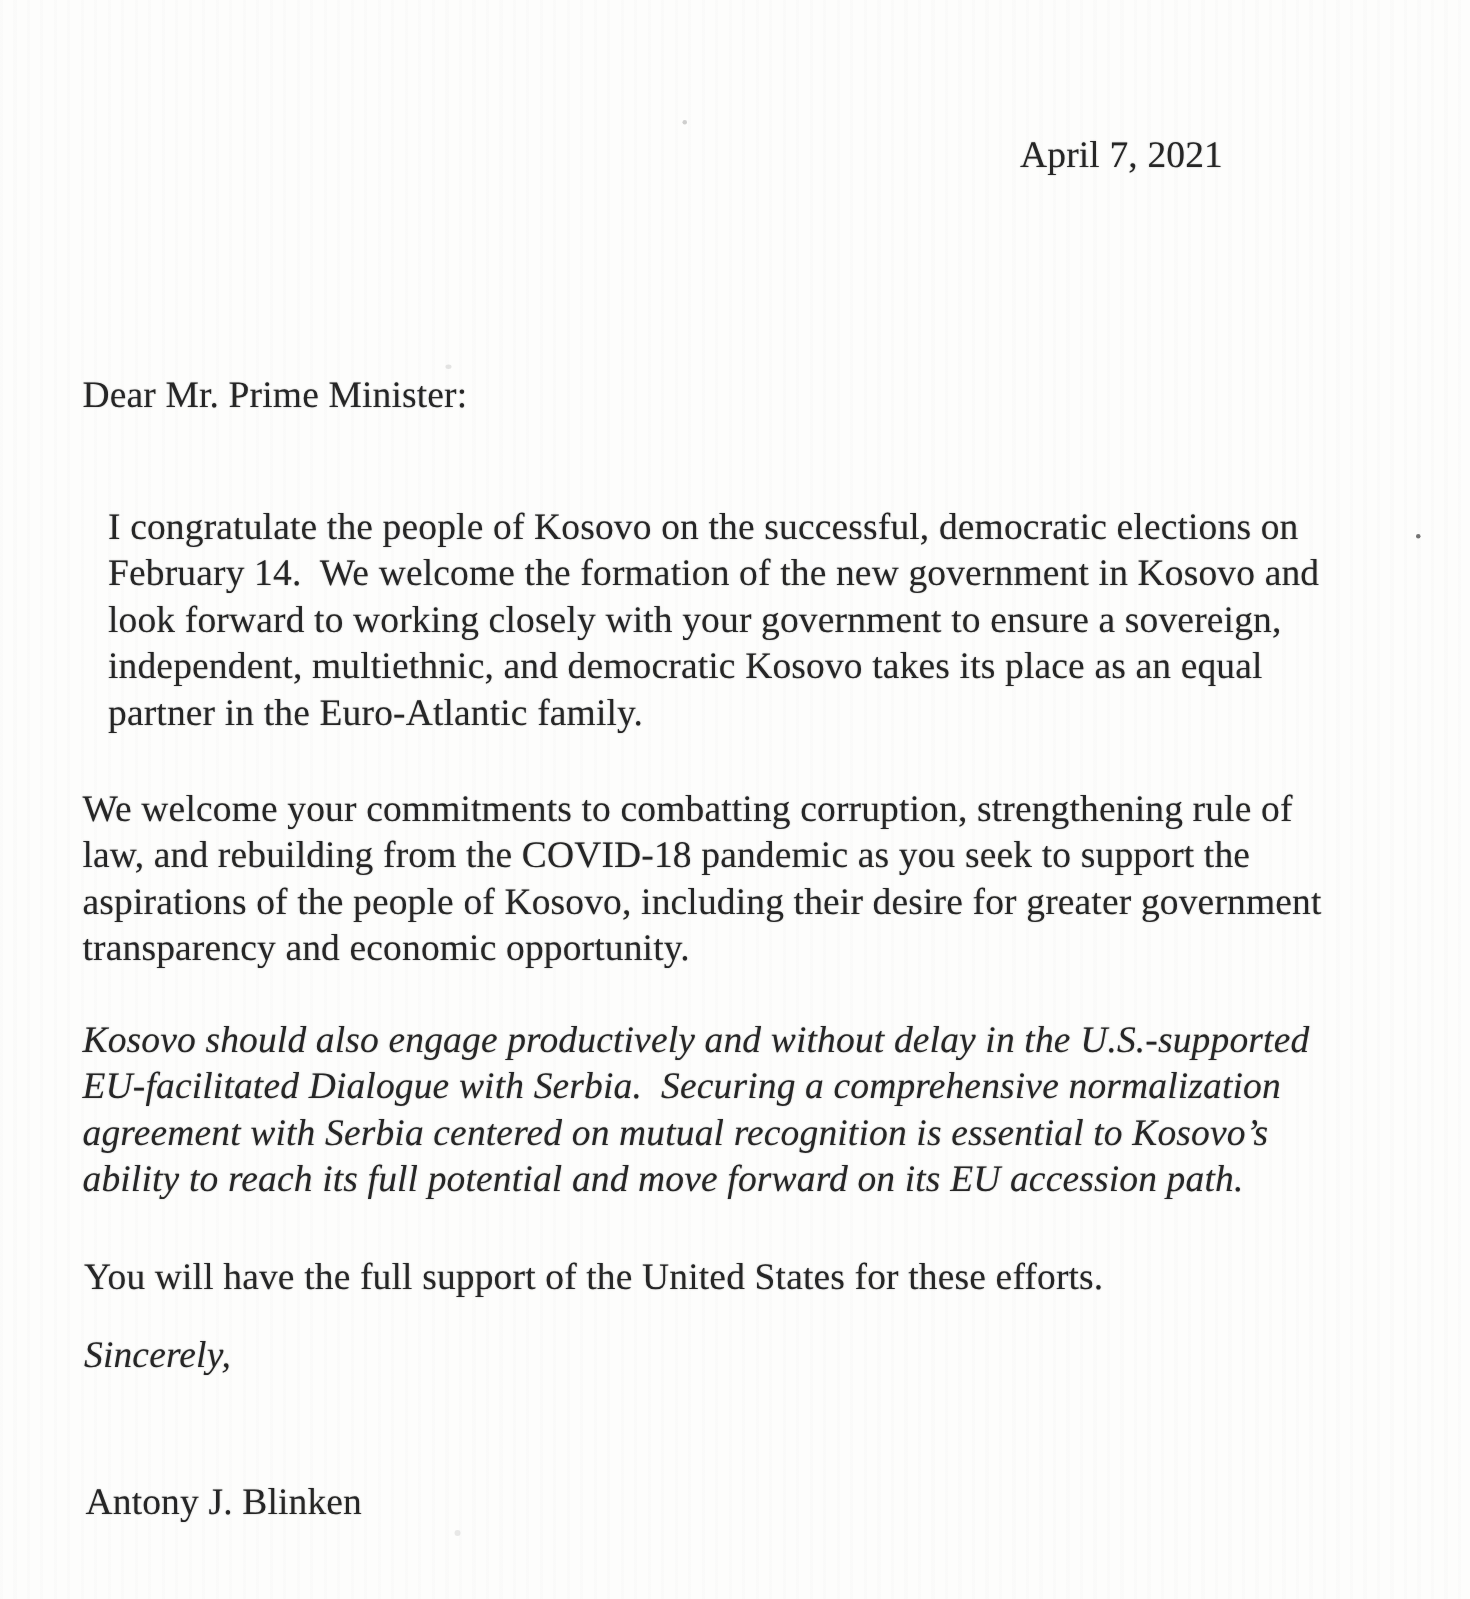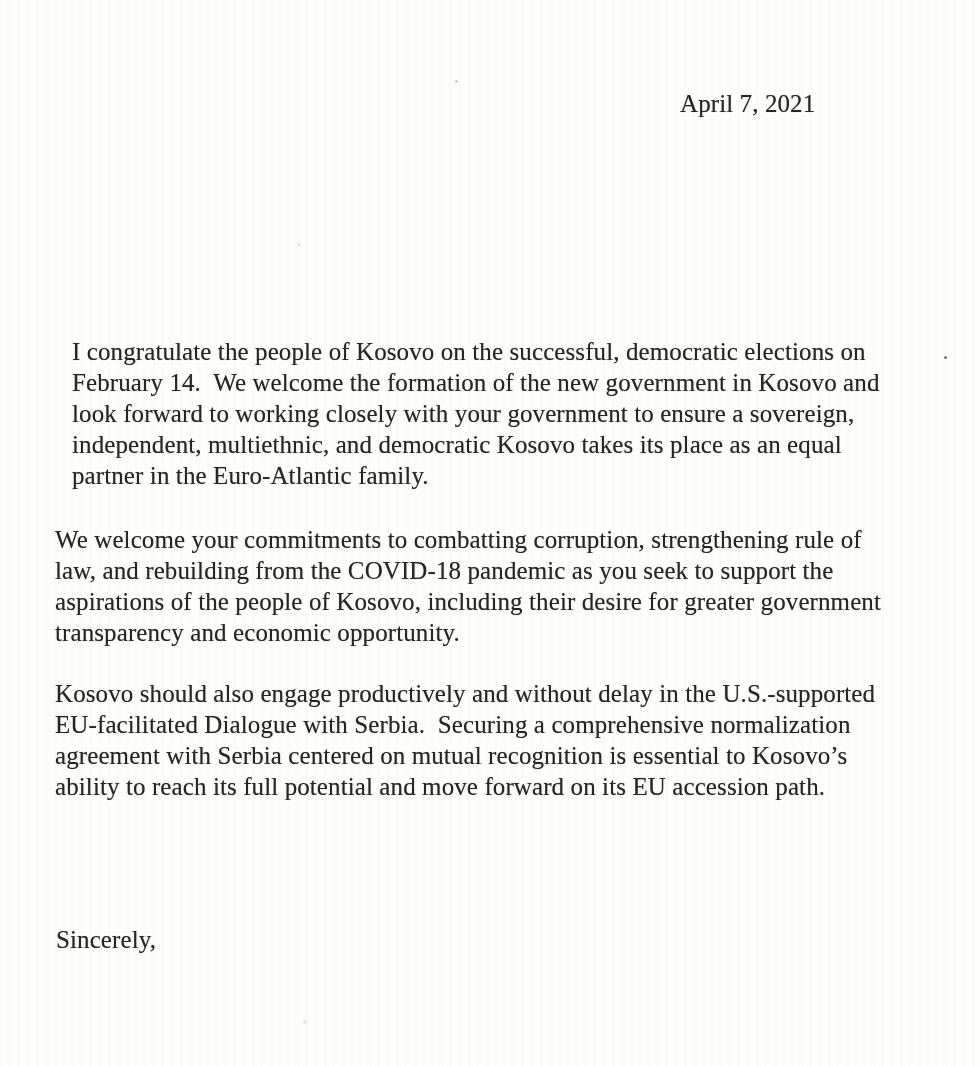--- a/index.html
+++ b/index.html
@@ -35,60 +35,63 @@
     font-size: 25px;
     line-height: 31px;
     white-space: pre;
     letter-spacing: 0.1px;
     text-shadow: 0 0 1px rgba(40,40,40,0.45);
   }
   .date       { left: 680px; top: 88px;  }
   .salutation { left: 55px;  top: 248px; }
   .para-1     { left: 72px;  top: 336px; }
   .para-2     { left: 55px;  top: 524px; }
-  .para-3     { left: 55px;  top: 678px; }
+  .para-3     { left: 55px;  top: 678px; font-style: italic; }
   .para-4     { left: 56px;  top: 836px; }
-  .closing    { left: 56px;  top: 924px; }
+  .closing    { left: 56px;  top: 888px; font-style: italic; }
   .signature  { left: 57px;  top: 986px; }
   .speck {
     position: absolute;
     border-radius: 50%;
     pointer-events: none;
   }
   .speck-a { left: 944px; top: 356px; width: 3px; height: 3px; background: rgba(70,70,70,0.75); }
   .speck-b { left: 455px; top: 80px;  width: 3px; height: 3px; background: rgba(120,120,120,0.35); }
   .speck-c { left: 297px; top: 243px; width: 4px; height: 3px; background: rgba(140,140,140,0.22); }
   .speck-d { left: 303px; top: 1020px; width: 4px; height: 4px; background: rgba(150,150,150,0.20); }
 </style>
 </head>
 <body>
 
 <div class="page">
 
   <div class="txt date">April 7, 2021</div>
 
+  <div class="txt salutation">Dear Mr. Prime Minister:</div>
 
   <div class="txt para-1">I congratulate the people of Kosovo on the successful, democratic elections on
 February 14.  We welcome the formation of the new government in Kosovo and
 look forward to working closely with your government to ensure a sovereign,
 independent, multiethnic, and democratic Kosovo takes its place as an equal
 partner in the Euro-Atlantic family.</div>
 
   <div class="txt para-2">We welcome your commitments to combatting corruption, strengthening rule of
 law, and rebuilding from the COVID-18 pandemic as you seek to support the
 aspirations of the people of Kosovo, including their desire for greater government
 transparency and economic opportunity.</div>
 
   <div class="txt para-3">Kosovo should also engage productively and without delay in the U.S.-supported
 EU-facilitated Dialogue with Serbia.  Securing a comprehensive normalization
 agreement with Serbia centered on mutual recognition is essential to Kosovo’s
 ability to reach its full potential and move forward on its EU accession path.</div>
 
+  <div class="txt para-4">You will have the full support of the United States for these efforts.</div>
 
   <div class="txt closing">Sincerely,</div>
 
+  <div class="txt signature">Antony J. Blinken</div>
 
   <div class="speck speck-a"></div>
   <div class="speck speck-b"></div>
   <div class="speck speck-c"></div>
   <div class="speck speck-d"></div>
 
 </div>
 
 </body></html>

